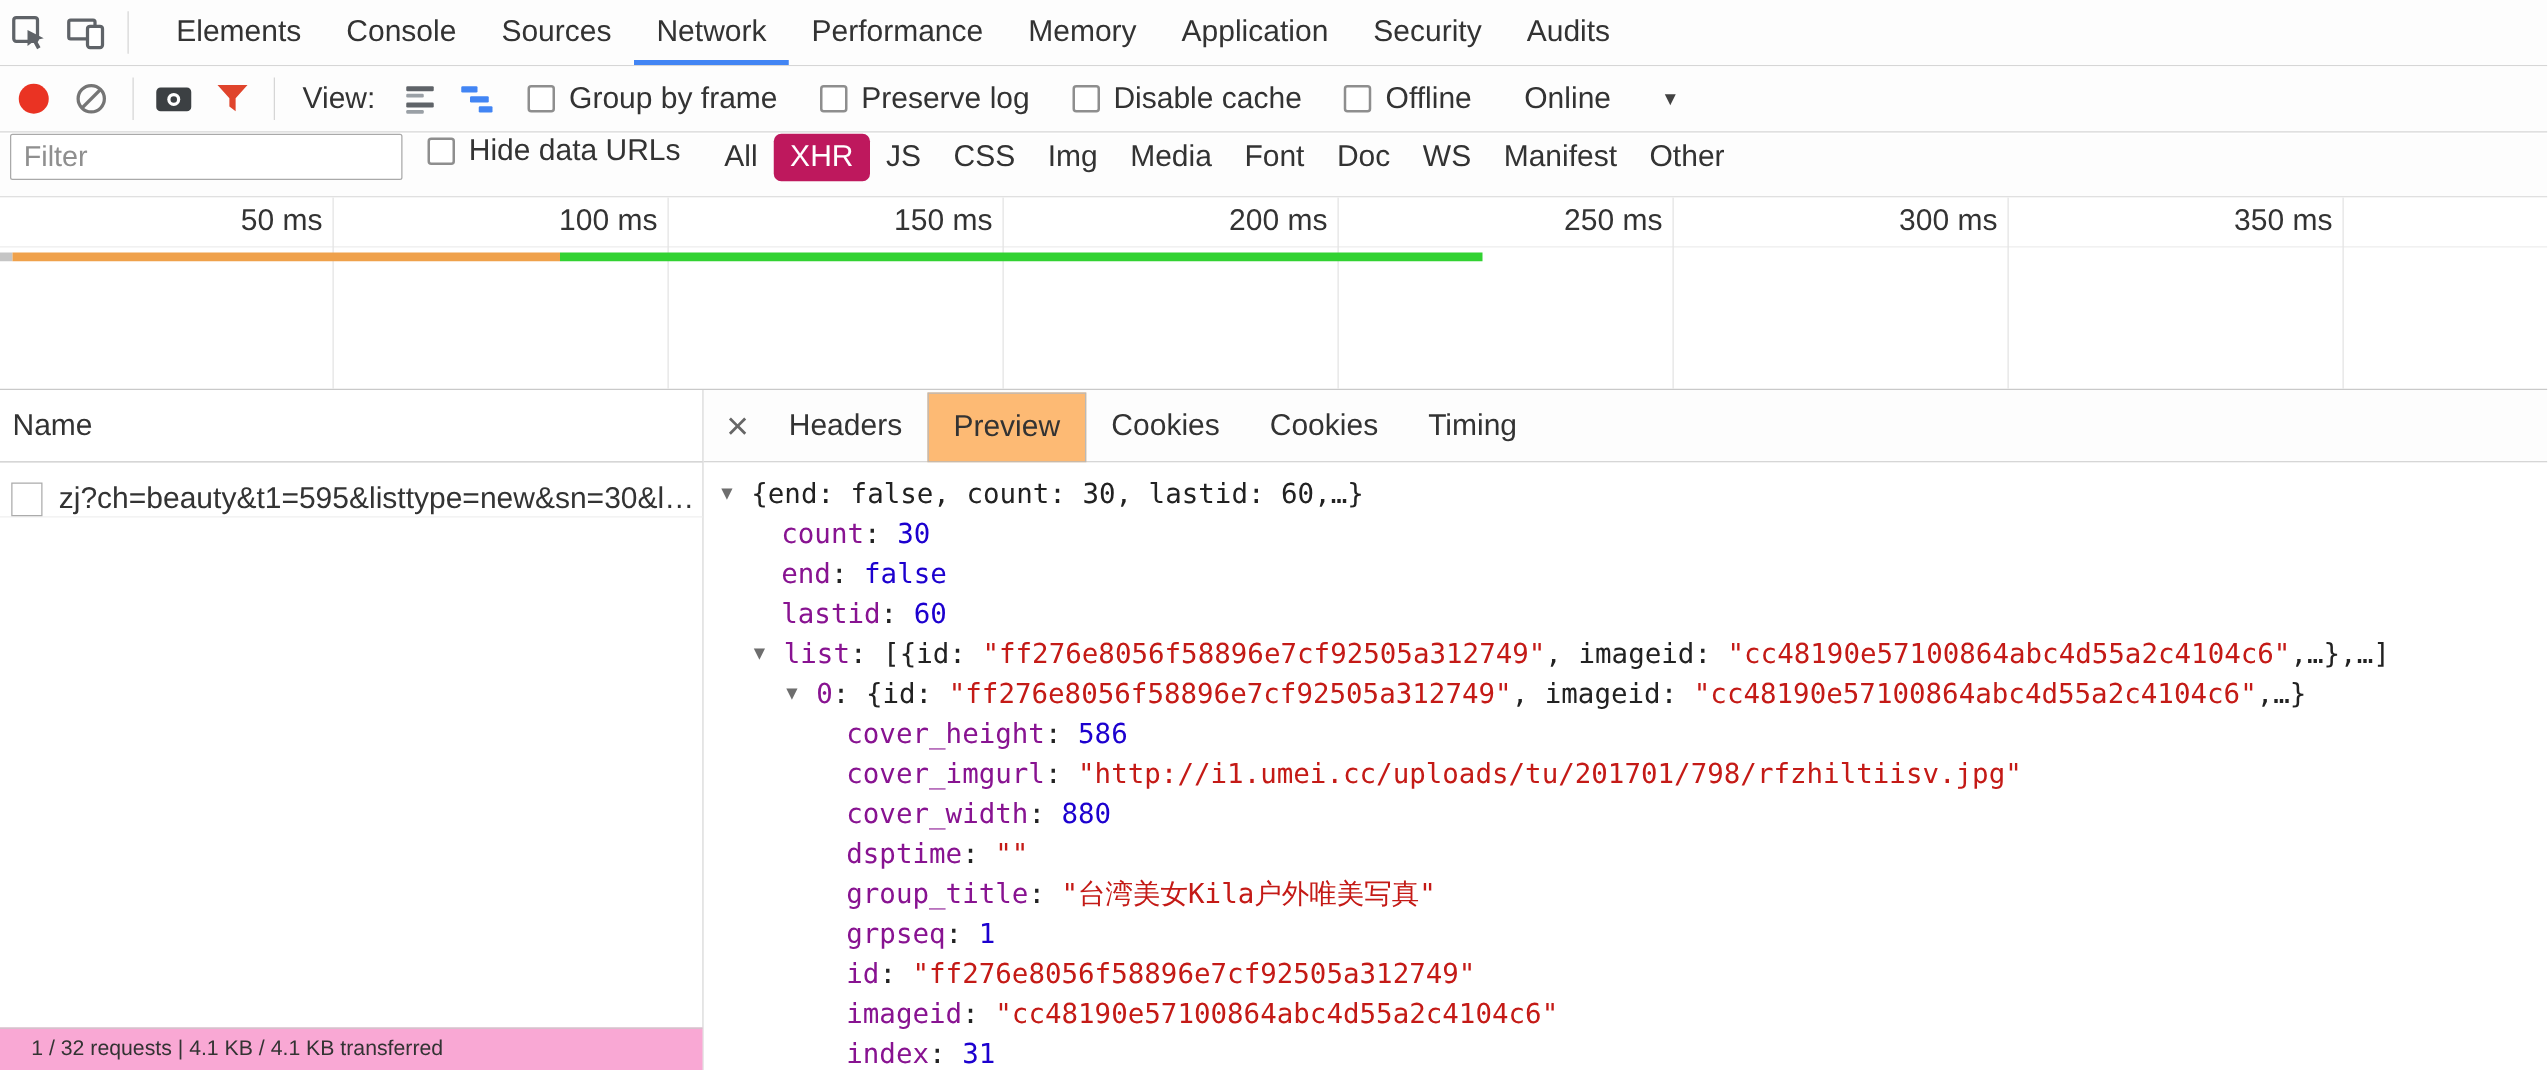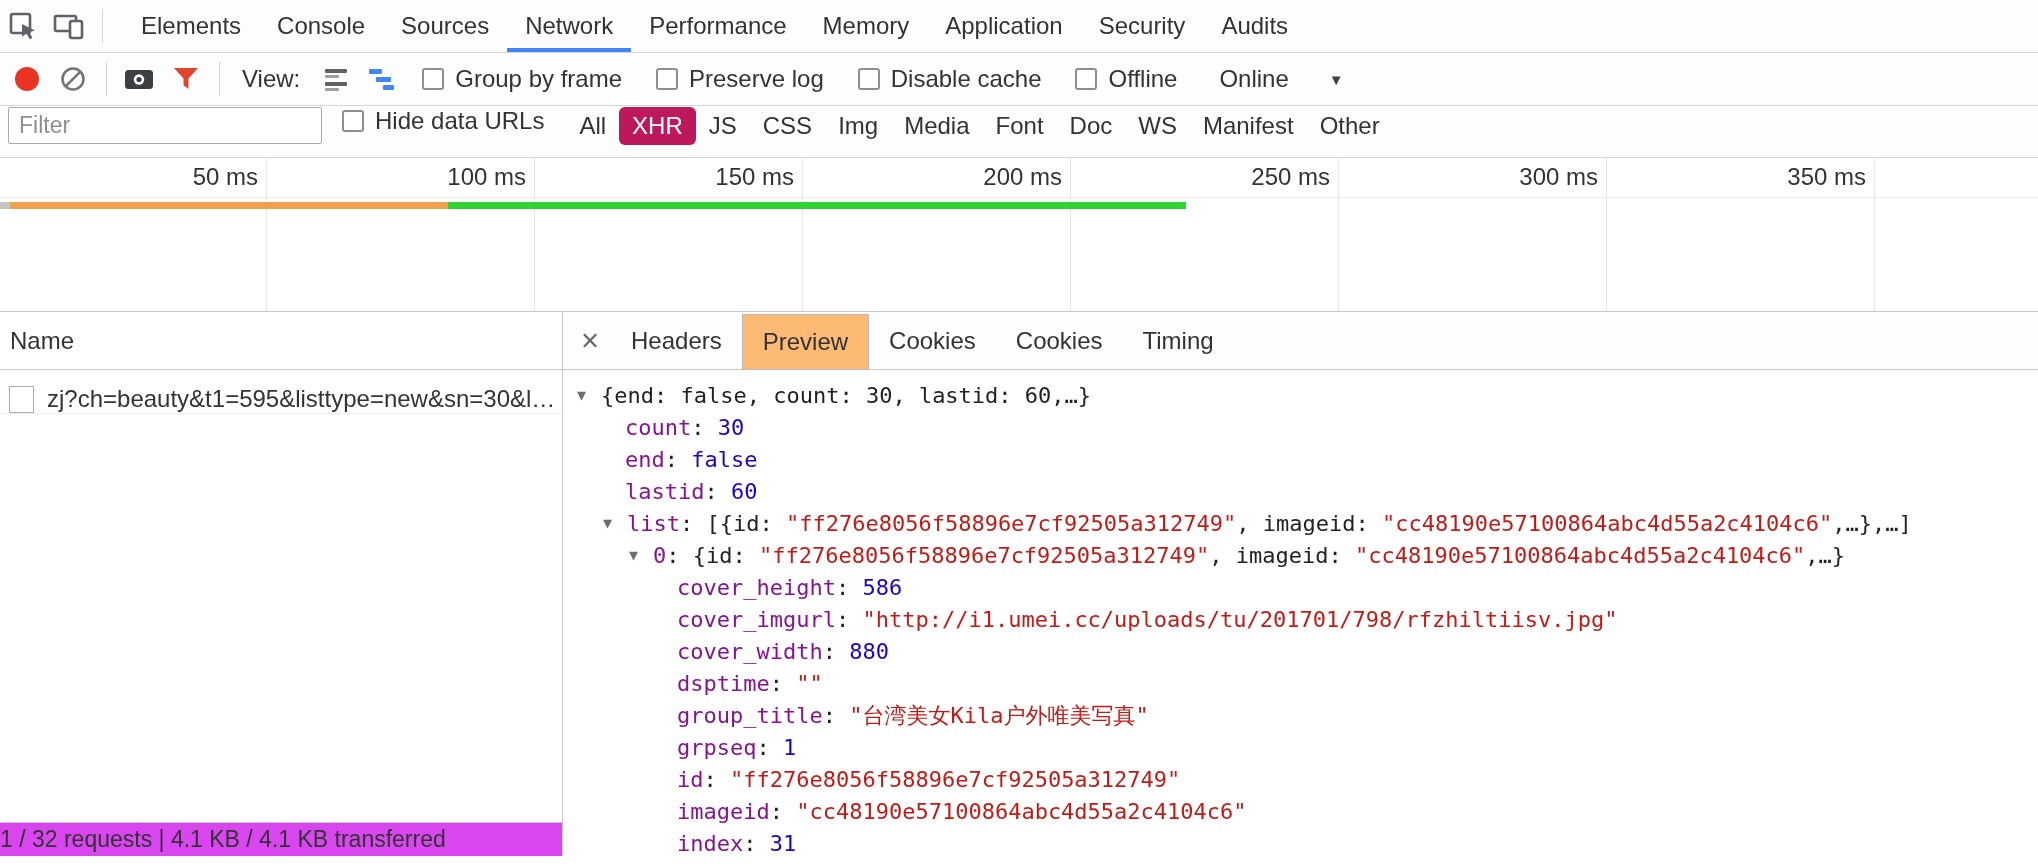--- a/index.html
+++ b/index.html
@@ -38,21 +38,21 @@
   .tick-label{position:absolute;top:0;height:38px;line-height:38px;width:160px;text-align:right;color:#333;white-space:nowrap}
   .tick-strip-border{position:absolute;left:0;right:0;top:39px;height:1px;background:#ededed}
   .ov-bar{position:absolute;top:44px;height:7px}
 
   
   .main-left{position:absolute;left:0;top:312px;bottom:12px;width:563px;border-right:1px solid #c9c9c9;background:#fff}
   .name-header{height:58px;line-height:58px;padding-left:10px;border-bottom:1px solid #c9c9c9;color:#333}
   .request-row{height:44px;display:flex;align-items:flex-end;padding-left:9px;border-bottom:1px solid #f0f0f0}
   .file-icon{width:25px;height:27px;border:1px solid #ababab;background:#fff;flex:none}
   .req-name{margin-left:13px;white-space:nowrap;overflow:hidden;color:#333}
-  .status-bar{position:absolute;left:0;bottom:0;width:562px;height:34px;border-top:1px solid #c9c9c9;line-height:32px;padding-left:0;font-size:23px;background:#d946ef;white-space:nowrap;color:#333}
+  .status-bar{position:absolute;left:0;bottom:0;width:562px;height:34px;border-top:1px solid #c9c9c9;line-height:32px;padding-left:25px;font-size:17px;background:#f9a8d4;white-space:nowrap;color:#333}
 
   
   .main-right{position:absolute;left:563px;top:312px;right:0;bottom:0;background:#fff}
   .detail-tabs{height:58px;display:flex;align-items:center;border-bottom:1px solid #c9c9c9;padding-left:6px;background:#fdfdfd}
   .close-x{width:42px;text-align:center;font-size:31px;color:#666;line-height:58px}
   .dtabs-list{display:flex;height:100%;align-items:flex-start}
   .dtab{padding:0 20px;height:58px;line-height:58px;white-space:nowrap;color:#333}
   .dtab.selected{border:1px solid #b9b9b9;height:56px;line-height:54px;background:#fdba74;margin-top:2px}
 
   .preview{position:absolute;left:0;top:58px;right:0;bottom:0;overflow:hidden;font-family:"DejaVu Sans Mono",monospace;font-size:22px;color:#222;padding-top:10px;background:#fff}

